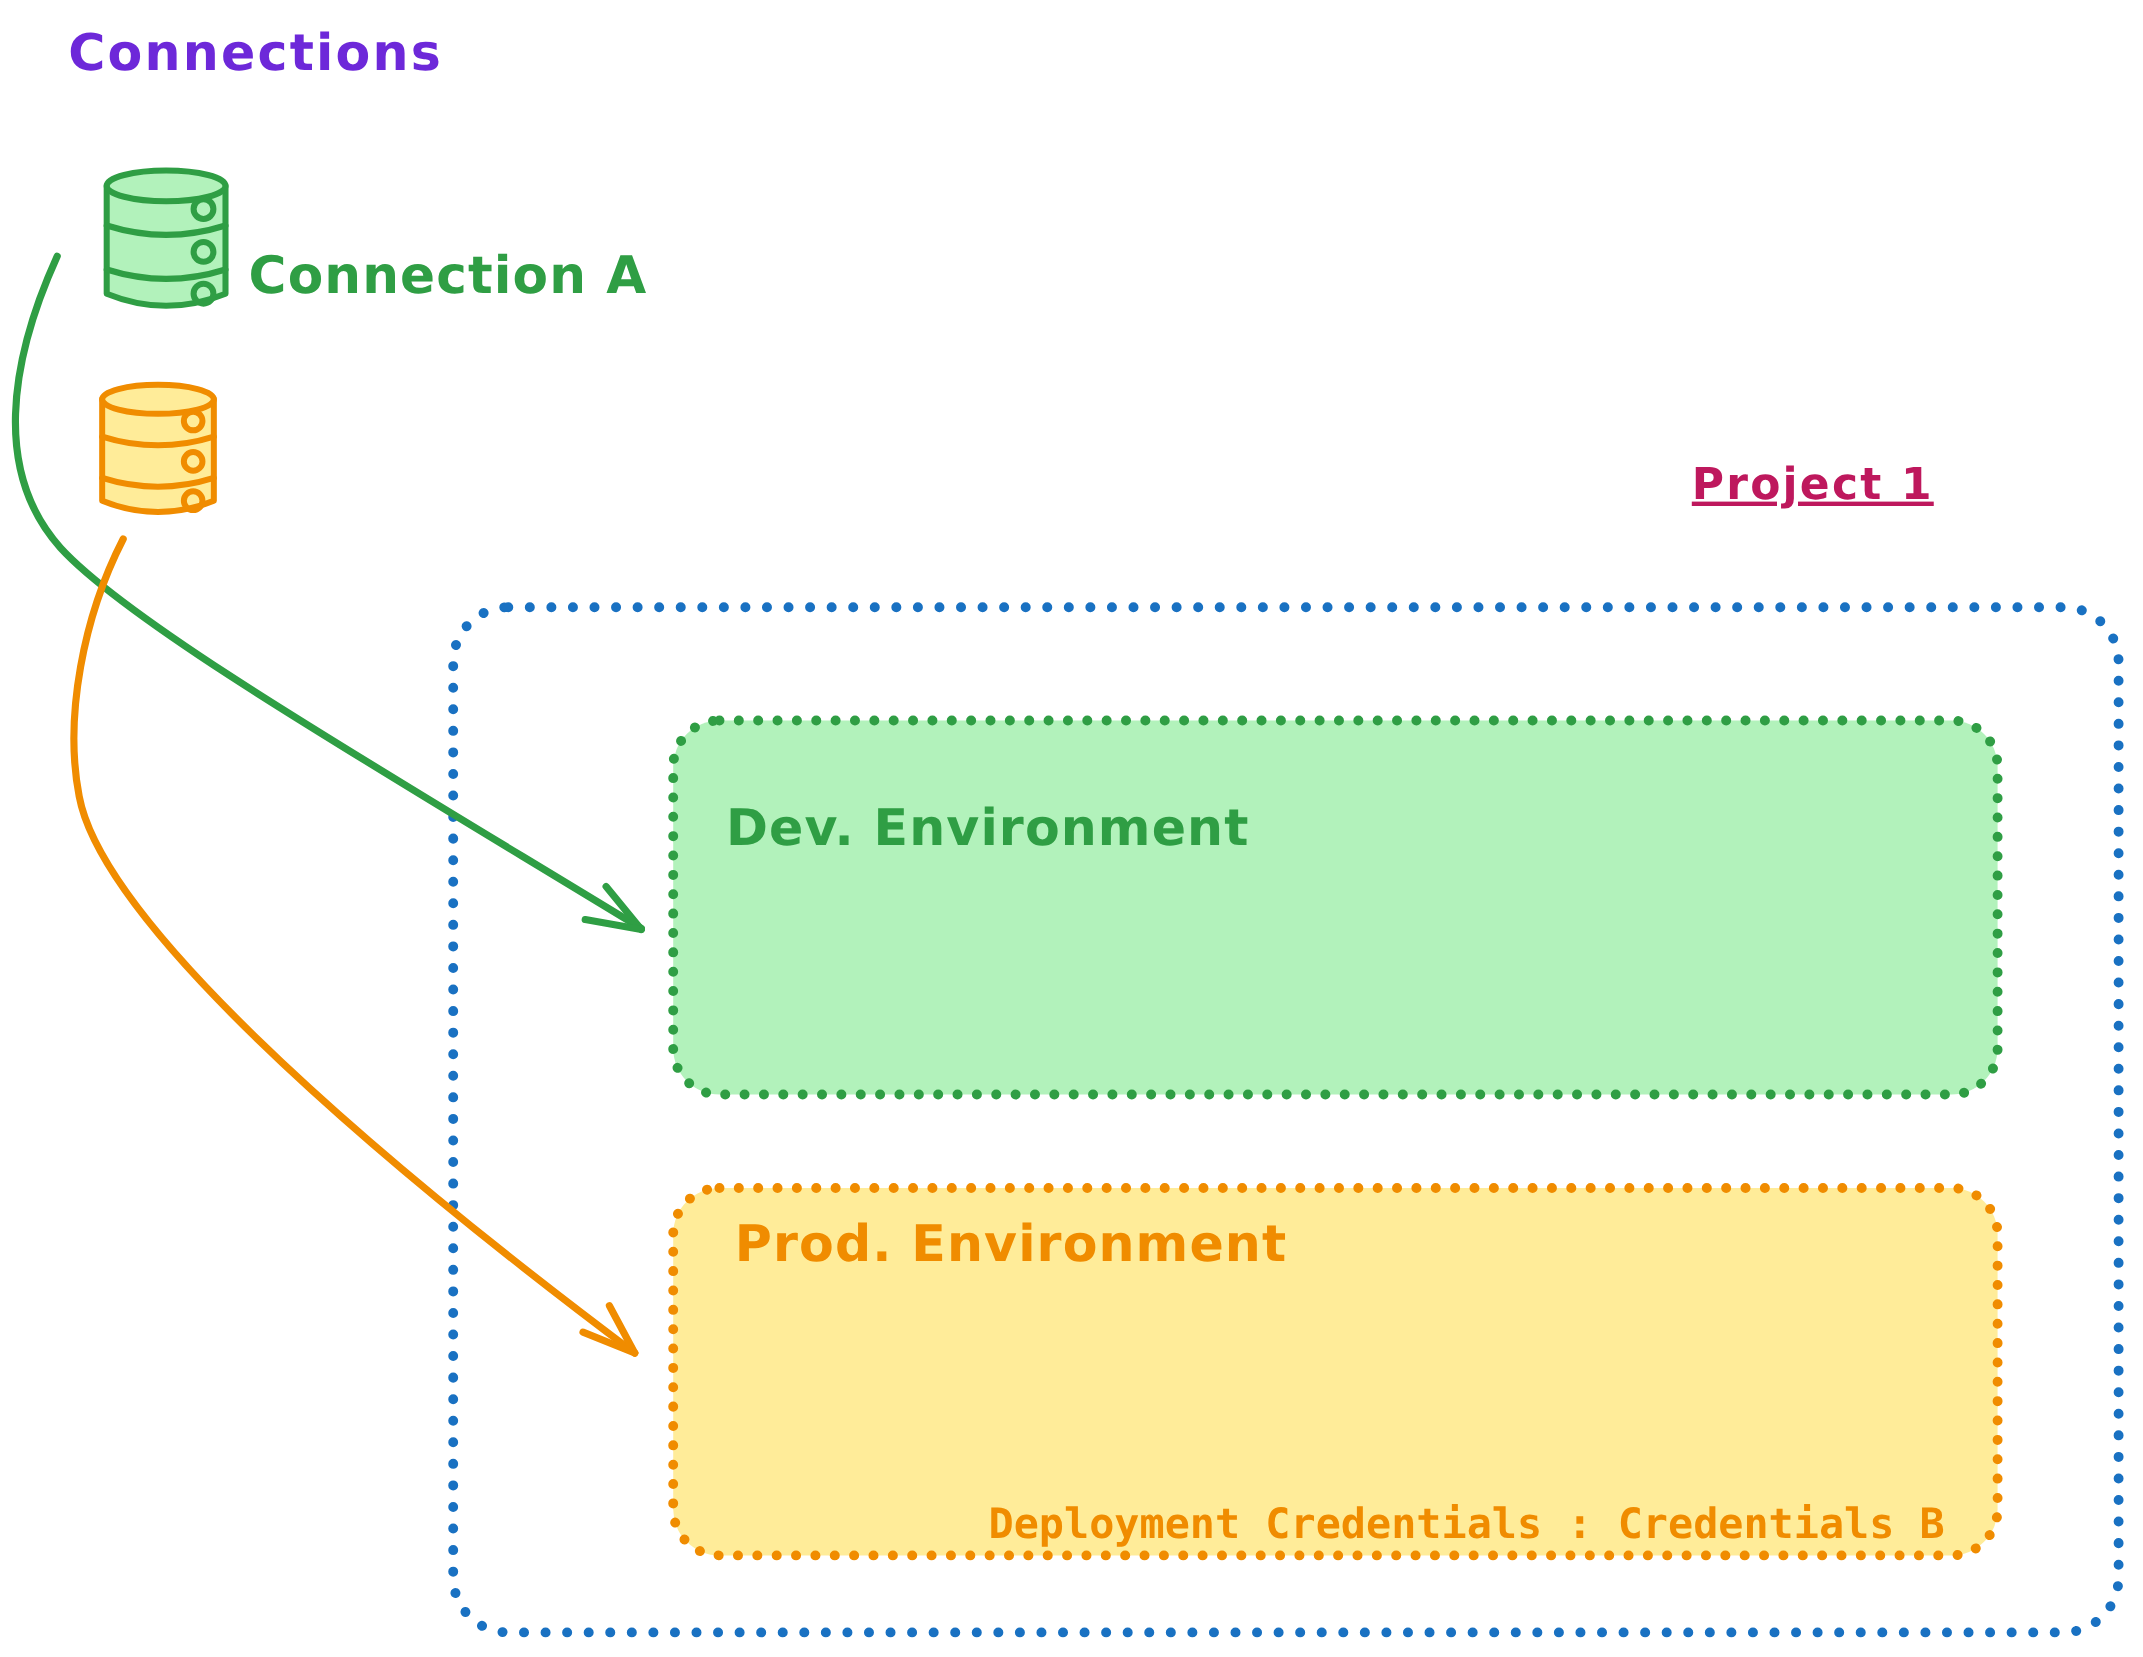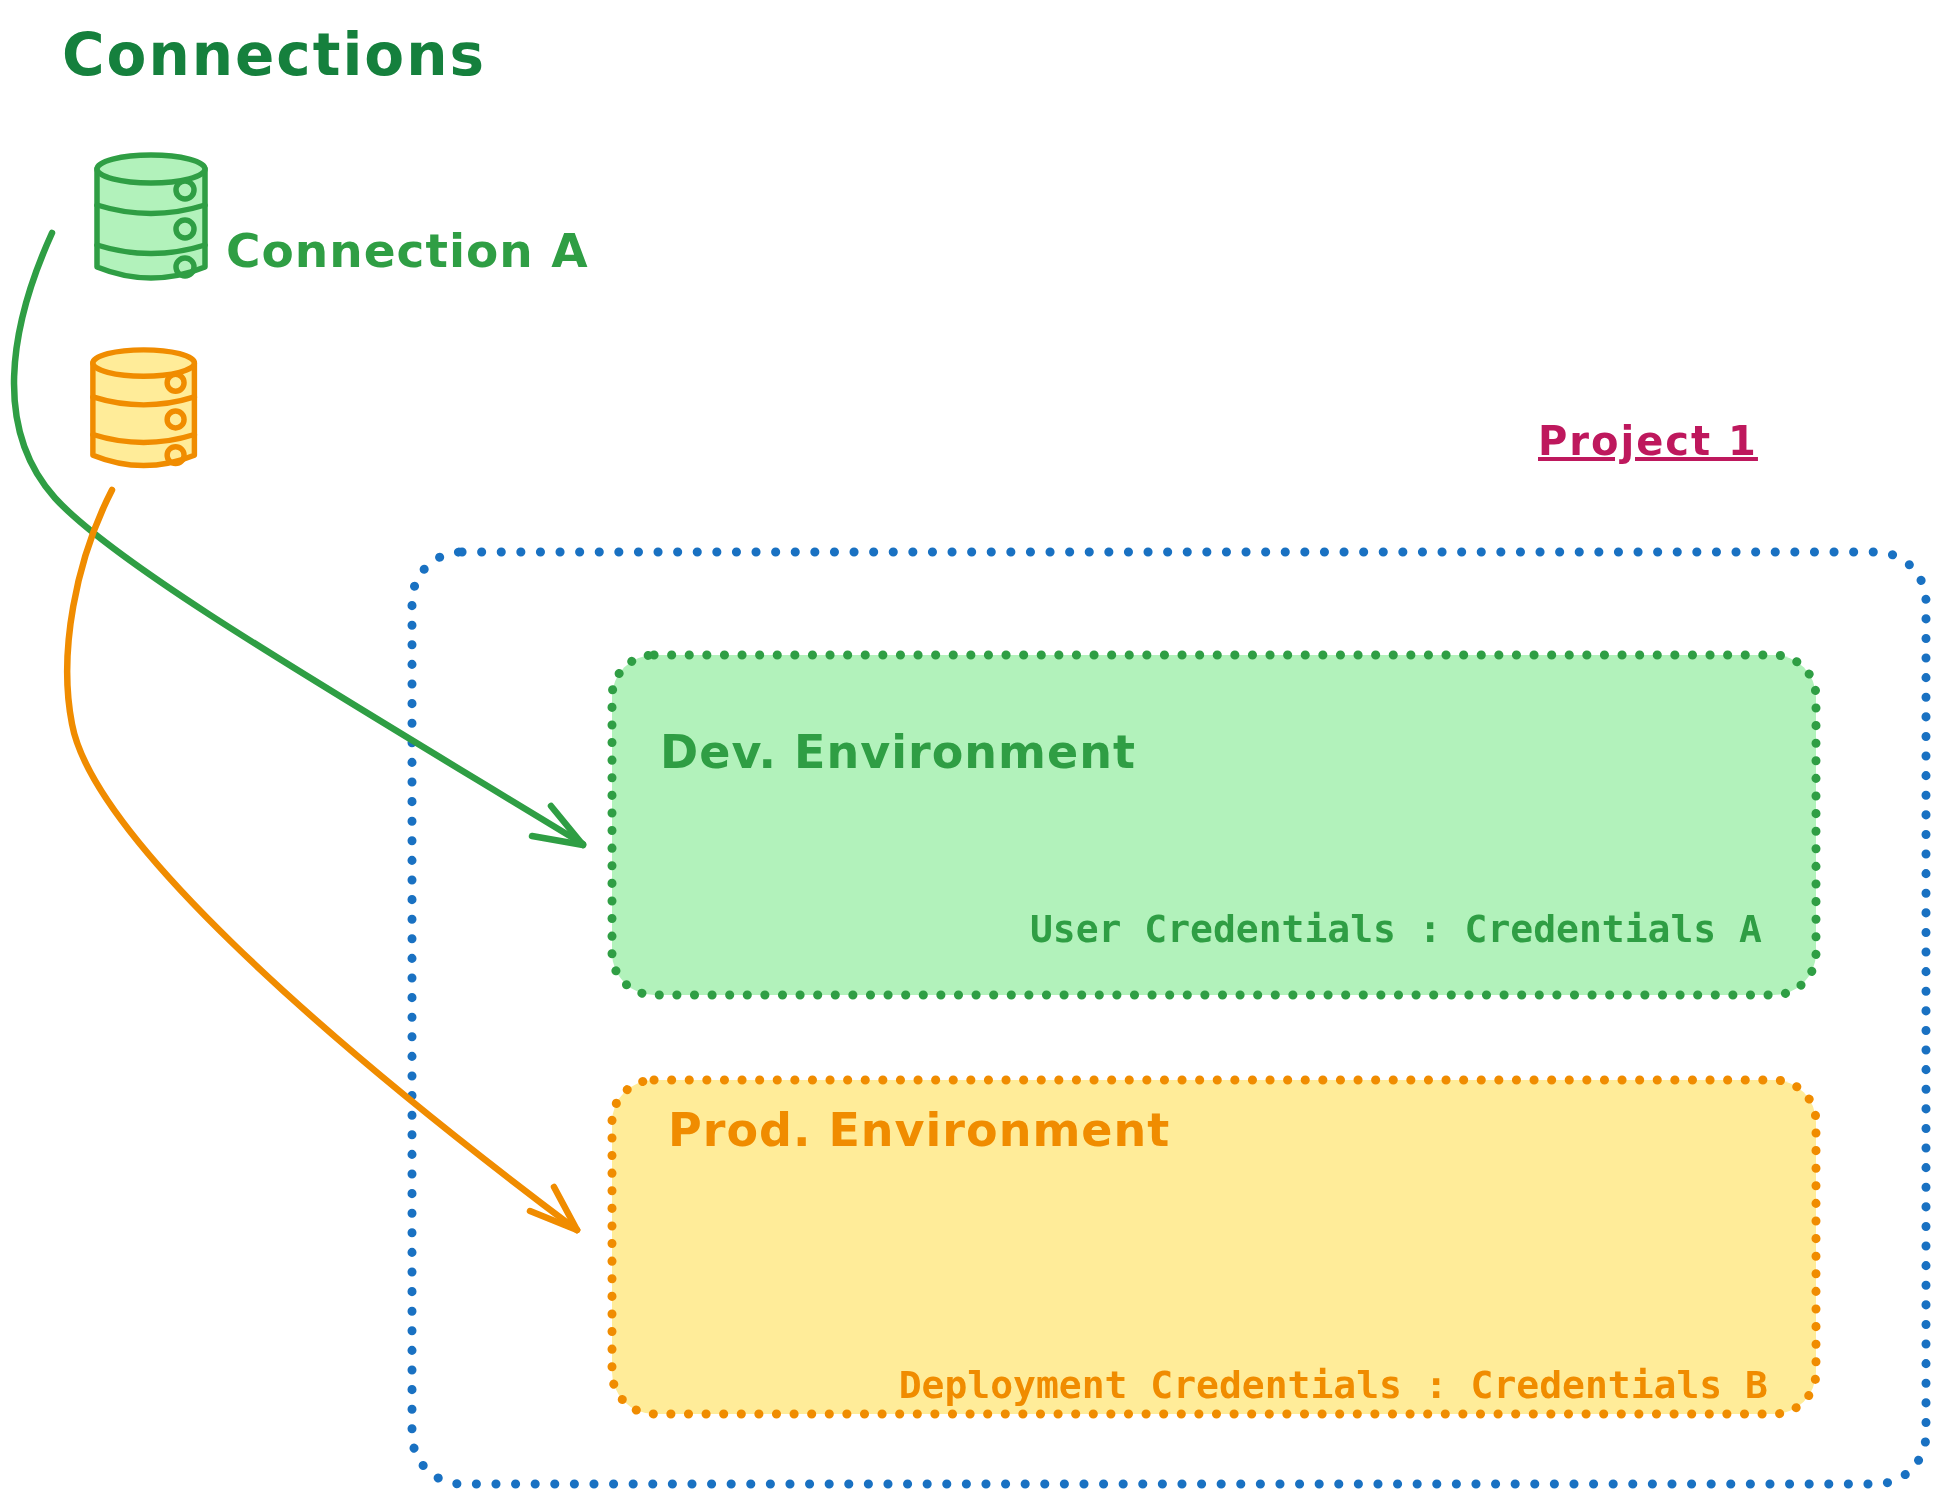--- a/index.html
+++ b/index.html
@@ -9,21 +9,21 @@
     height: 1506px;
     background: #ffffff;
     overflow: hidden;
     font-family: "DejaVu Sans", sans-serif;
   }
   #shapes { position: absolute; left: 0; top: 0; width: 1948px; height: 1506px; }
   .label { position: absolute; white-space: nowrap; line-height: 1.15; }
   .hand { font-family: "DejaVu Sans", sans-serif; font-weight: 600; letter-spacing: 1px; }
   .mono { font-family: "DejaVu Sans Mono", "Liberation Mono", monospace; font-weight: 600; }
 
-  .page-title   { left: 62px;  top: 22px;  font-size: 58px; font-weight: 700; color: #15803d; letter-spacing: 2px; }
+  .page-title   { left: 62px;  top: 22px;  font-size: 46px; font-weight: 700; color: #6d28d9; letter-spacing: 2px; }
   .conn-a-label { left: 226px; top: 176px; font-size: 47px; color: #2f9e44; margin-top: 48px; }
   .conn-b-label { left: 222px; top: 388px; font-size: 47px; color: #f08c00; }
   .project-title{ left: 1538px; top: 418px; font-size: 40px; color: #be185d; letter-spacing: 2px; text-decoration: underline; }
   .dev-title    { left: 660px; top: 726px;  font-size: 46px; color: #2f9e44; }
   .prod-title   { left: 668px; top: 1104px; font-size: 46px; color: #f08c00; }
   .dev-creds    { right: 186px; top: 908px;  font-size: 38px; color: #2f9e44; }
   .prod-creds   { right: 180px; top: 1324px; font-size: 38px; color: #f08c00; margin-top: 40px; }
 </style>
 </head>
 <body>
@@ -73,18 +73,17 @@
 
   <div class="label hand page-title">Connections</div>
 
   <div class="label hand conn-a-label">Connection A</div>
 
 
   <div class="label hand project-title">Project 1</div>
 
   <div class="label hand dev-title">Dev. Environment</div>
 
-  <div class="label mono dev-creds">User Credentials : Credentials A</div>
 
   <div class="label hand prod-title">Prod. Environment</div>
 
   <div class="label mono prod-creds">Deployment Credentials : Credentials B</div>
 </div>
 
 </body></html>

